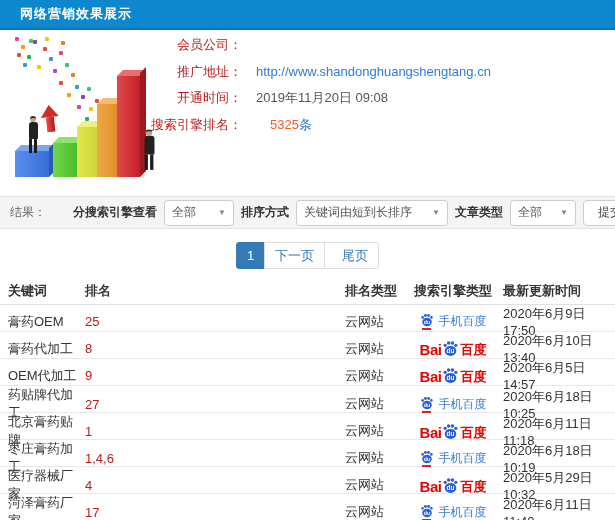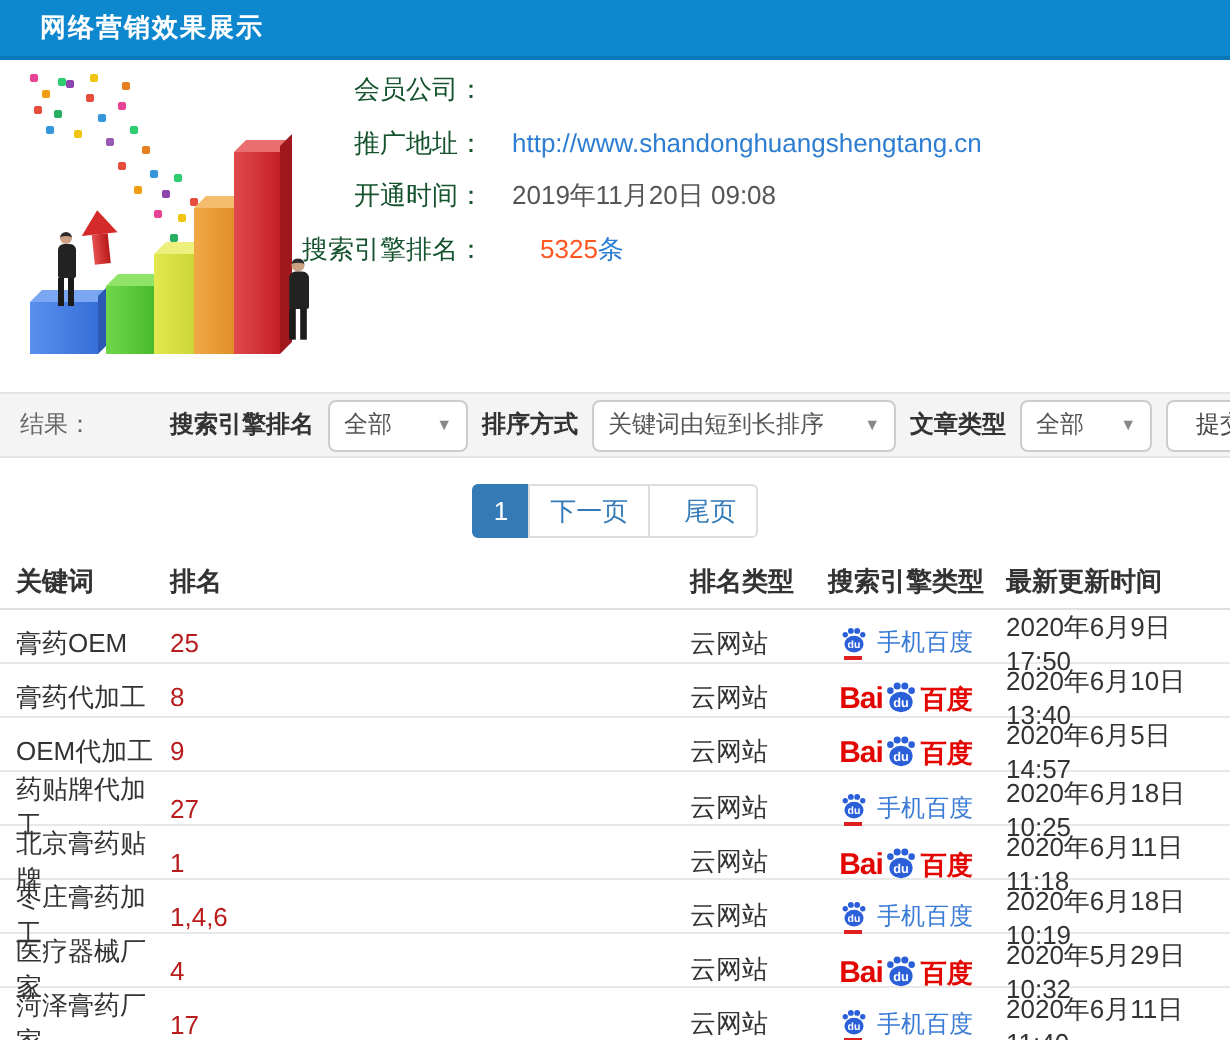--- a/index.html
+++ b/index.html
@@ -52,21 +52,21 @@
   .person-2 { left:136px; bottom:22px; transform:scale(1.1); }
 
   .up-arrow { position:absolute; left:36px; bottom:58px; width:18px; height:27px; transform:rotate(-6deg); }
   .up-arrow .tip { width:0; height:0; border-left:9px solid transparent; border-right:9px solid transparent;
     border-bottom:12px solid #d42a2a; }
   .up-arrow .shaft { width:8px; height:15px; margin:0 auto; background:linear-gradient(90deg,#e65050,#b81818); }
 
   
   .info-panel { position:absolute; left:130px; top:0; right:0; padding-top:0; }
   .info-row { display:flex; align-items:center; height:26.5px; font-size:13px; }
-  .info-label { width:112px; text-align:right; color:#14532d; }
+  .info-label { width:112px; text-align:right; color:#b91c1c; }
   .info-value { margin-left:14px; color:#555; }
   a.link, .link { color:#2d7dd2; text-decoration:none; cursor:pointer; }
   .rank-count { color:#ff5722; margin-left:28px; }
   .rank-unit { color:#2d7dd2; }
 
   
   .filter-bar { position:absolute; top:196px; left:0; width:615px; height:33px;
     background:#f4f4f4; border-top:1px solid #e3e3e3; border-bottom:1px solid #e3e3e3; overflow:hidden; }
   .filter-content { position:absolute; left:10px; right:-22px; top:0; bottom:0;
     display:flex; align-items:center; }
@@ -167,21 +167,21 @@
         <span class="rank-count">5325</span>
         <span class="rank-unit">条</span>
       </div>
     </div>
   </div>
 
   <div class="filter-bar">
     <div class="filter-content">
       <span class="result-label">结果：</span>
       <div class="filter-right">
-        <span class="f-label">搜索引擎排名</span>
+        <span class="f-label">分搜索引擎查看</span>
         <div class="select sel-engine">
           <span>全部</span>
           <span class="caret">▼</span>
         </div>
         <span class="f-label">排序方式</span>
         <div class="select sel-sort">
           <span>关键词由短到长排序</span>
           <span class="caret">▼</span>
         </div>
         <span class="f-label">文章类型</span>

